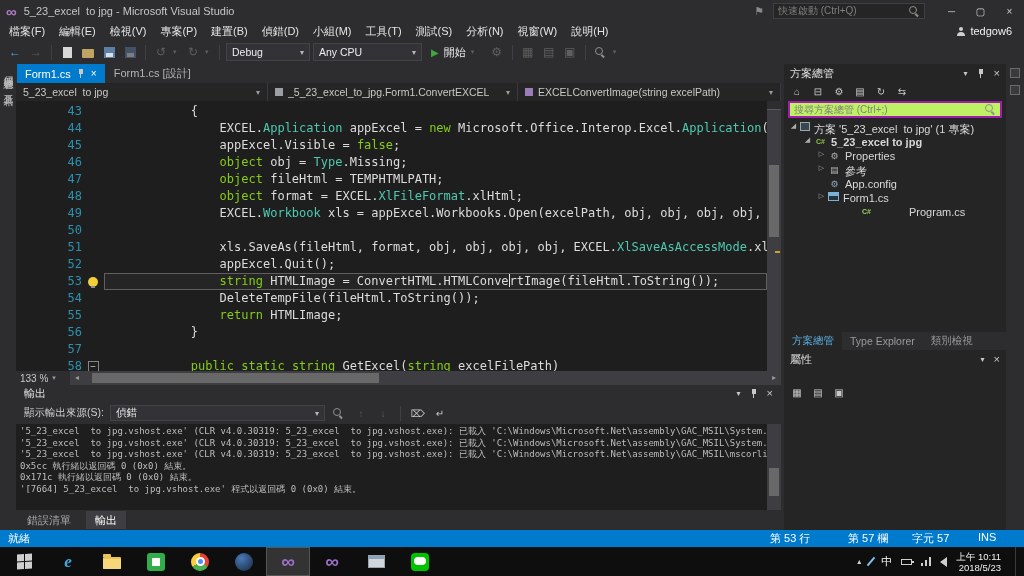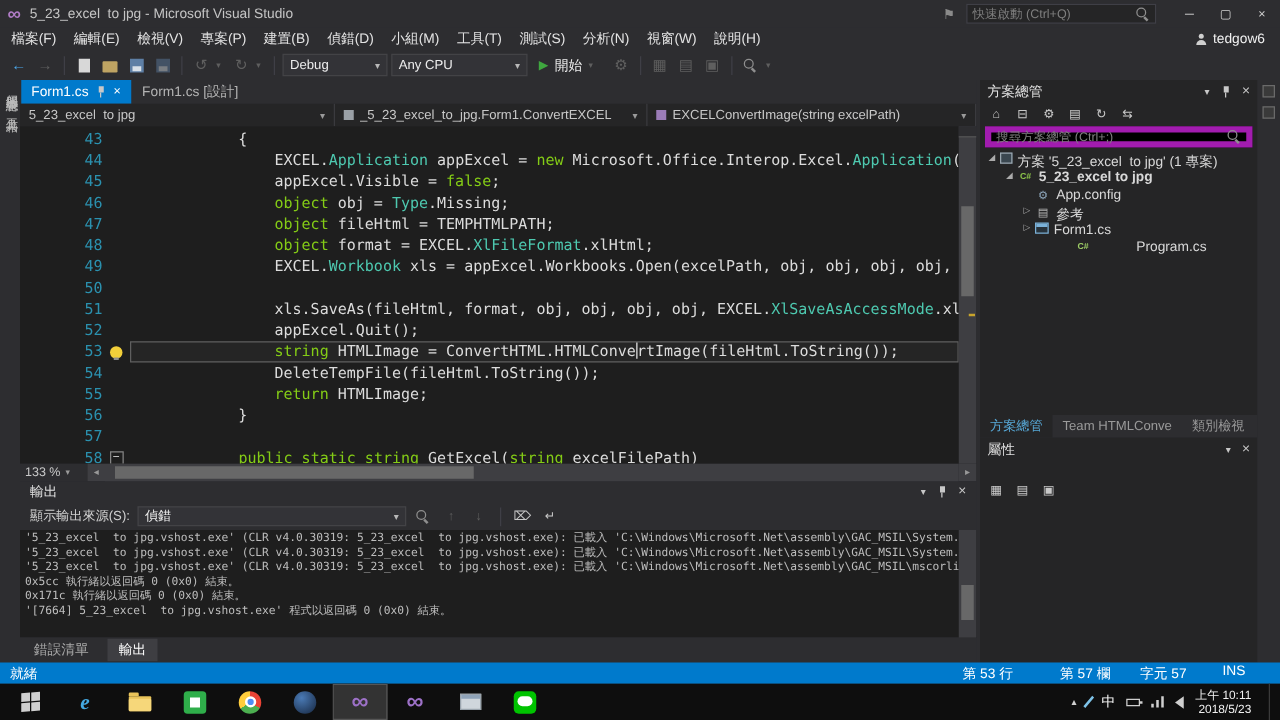--- a/index.html
+++ b/index.html
@@ -106,21 +106,21 @@
 
   .bottom-tabs{height:20px;display:flex;align-items:center;gap:6px;padding-left:2px;background:#2d2d30;flex:none}
   .btab{padding:0 9px;height:18px;line-height:18px;font-size:11px;color:#a8a8a8}
   .btab.active{background:#3e3e42;color:#fff}
 
   
   .right-panel{width:222px;flex:none;display:flex;flex-direction:column;background:#252526;margin-left:3px}
   .panel-header{height:18px;display:flex;align-items:center;padding:0 6px;font-size:11px;color:#e0e0e0;flex:none}
   .se-toolbar{height:18px;display:flex;align-items:center;gap:5px;padding:0 5px;flex:none}
   .se-search{height:20px;padding:1px 4px;flex:none}
-  .se-search-box{height:17px;background:#000000;border:5px solid #a21caf;display:flex;align-items:center;padding:0 4px;color:#808080;font-size:10px}
+  .se-search-box{height:17px;background:#bef264;border:2px solid #a21caf;display:flex;align-items:center;padding:0 4px;color:#808080;font-size:10px}
   .se-search-box .magnifier{margin-left:auto}
   .tree{height:212px;overflow:hidden;padding-top:2px;flex:none}
   .tree-row{height:14px;display:flex;align-items:flex-start;font-size:11px;color:#d8d8d8}
   .tree-arrow{width:11px;font-size:7px;color:#ababab;text-align:center;flex:none}
   .tree-label{white-space:pre}
   .tree-label.bold{font-weight:bold}
   .ticon{width:13px;height:11px;flex:none;margin:0 4px 0 1px;display:inline-flex;align-items:center;justify-content:center;font-size:8px}
   .ticon-solution{border:1px solid #9aa7b0;background:#3a4750;width:10px;height:9px}
   .ticon-csproj::after{content:"C#";color:#8bc34a;font-size:7px;font-weight:bold}
   .ticon-cs::after{content:"C#";color:#9ccc65;font-size:7px;font-weight:bold}
@@ -494,43 +494,48 @@
             <span class="tree-arrow">◢</span>
             <span class="ticon ticon-solution"></span>
             <span class="tree-label">方案 '5_23_excel  to jpg' (1 專案)</span>
           </div>
           <div class="tree-row" style="padding-left: 18px;">
             <span class="tree-arrow">◢</span>
             <span class="ticon ticon-csproj"></span>
             <span class="tree-label bold">5_23_excel to jpg</span>
           </div>
           <div class="tree-row" style="padding-left: 32px;">
-            <span class="tree-arrow"></span>
-            <span class="ticon ticon-config"></span>
-            <span class="tree-label">App.config</span>
+            <span class="tree-arrow">▷</span>
+            <span class="ticon ticon-properties"></span>
+            <span class="tree-label">Properties</span>
           </div>
           <div class="tree-row" style="padding-left: 32px;">
             <span class="tree-arrow">▷</span>
             <span class="ticon ticon-references"></span>
             <span class="tree-label">參考</span>
           </div>
           <div class="tree-row" style="padding-left: 32px;">
+            <span class="tree-arrow"></span>
+            <span class="ticon ticon-config"></span>
+            <span class="tree-label">App.config</span>
+          </div>
+          <div class="tree-row" style="padding-left: 32px;">
             <span class="tree-arrow">▷</span>
             <span class="ticon ticon-form"></span>
             <span class="tree-label">Form1.cs</span>
           </div>
           <div class="tree-row" style="padding-left: 32px; gap: 32px;">
             <span class="tree-arrow"></span>
             <span class="ticon ticon-cs"></span>
             <span class="tree-label">Program.cs</span>
           </div>
         </div>
       <div class="se-tabs" id="se-tabs">
           <span class="se-tab active">方案總管</span>
-          <span class="se-tab">Team HTMLConve</span>
+          <span class="se-tab">Type Explorer</span>
           <span class="se-tab">類別檢視</span>
         </div>
       <div class="panel-header">
         <span>屬性</span>
         <div class="hdr-icons">
           <span class="cdown-sm">▾</span>
           <span class="close-sm">×</span>
         </div>
       </div>
       <div class="props-body">

